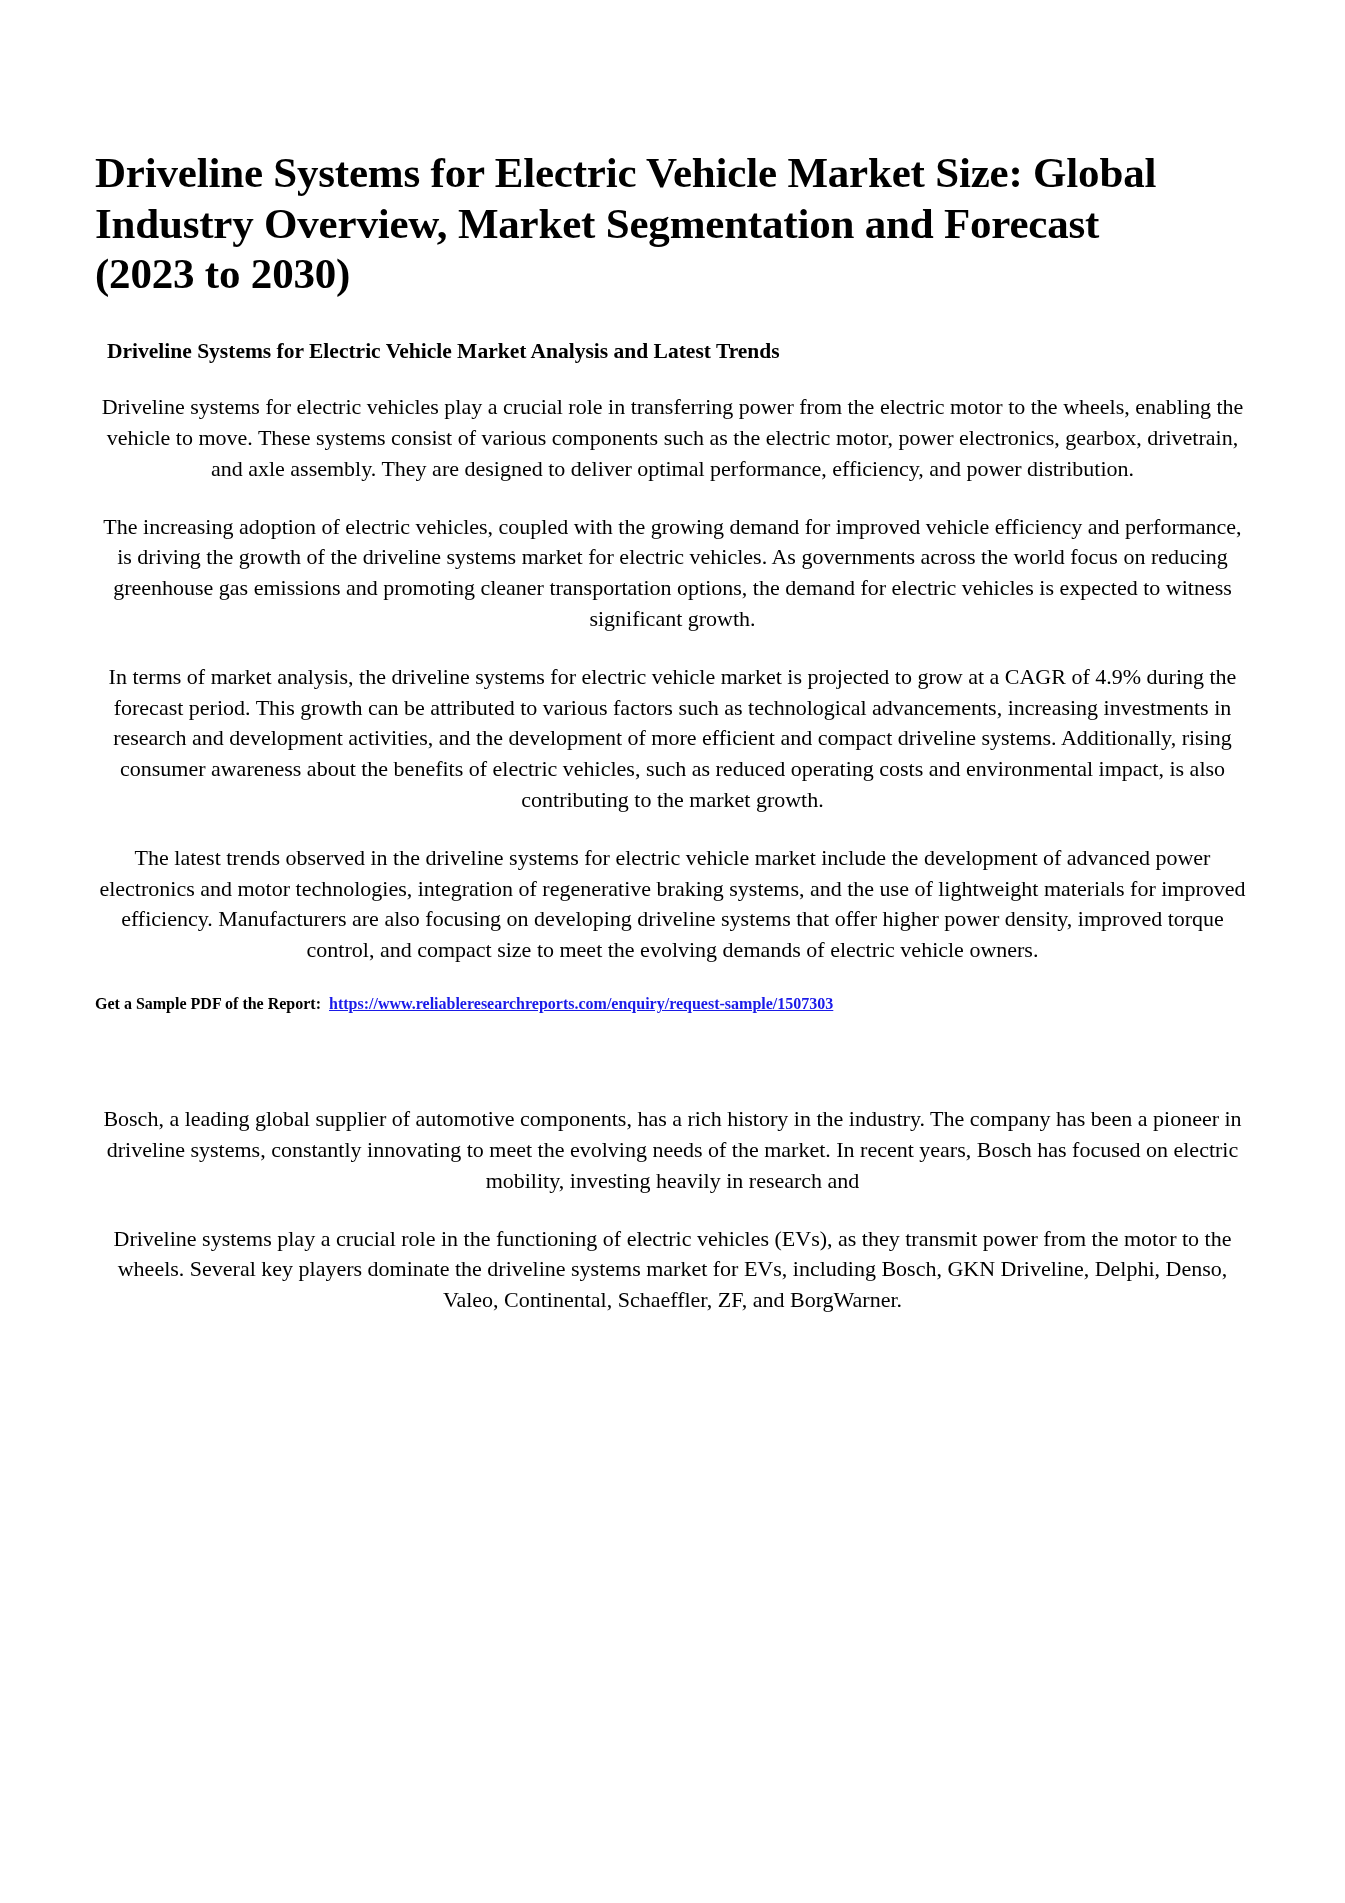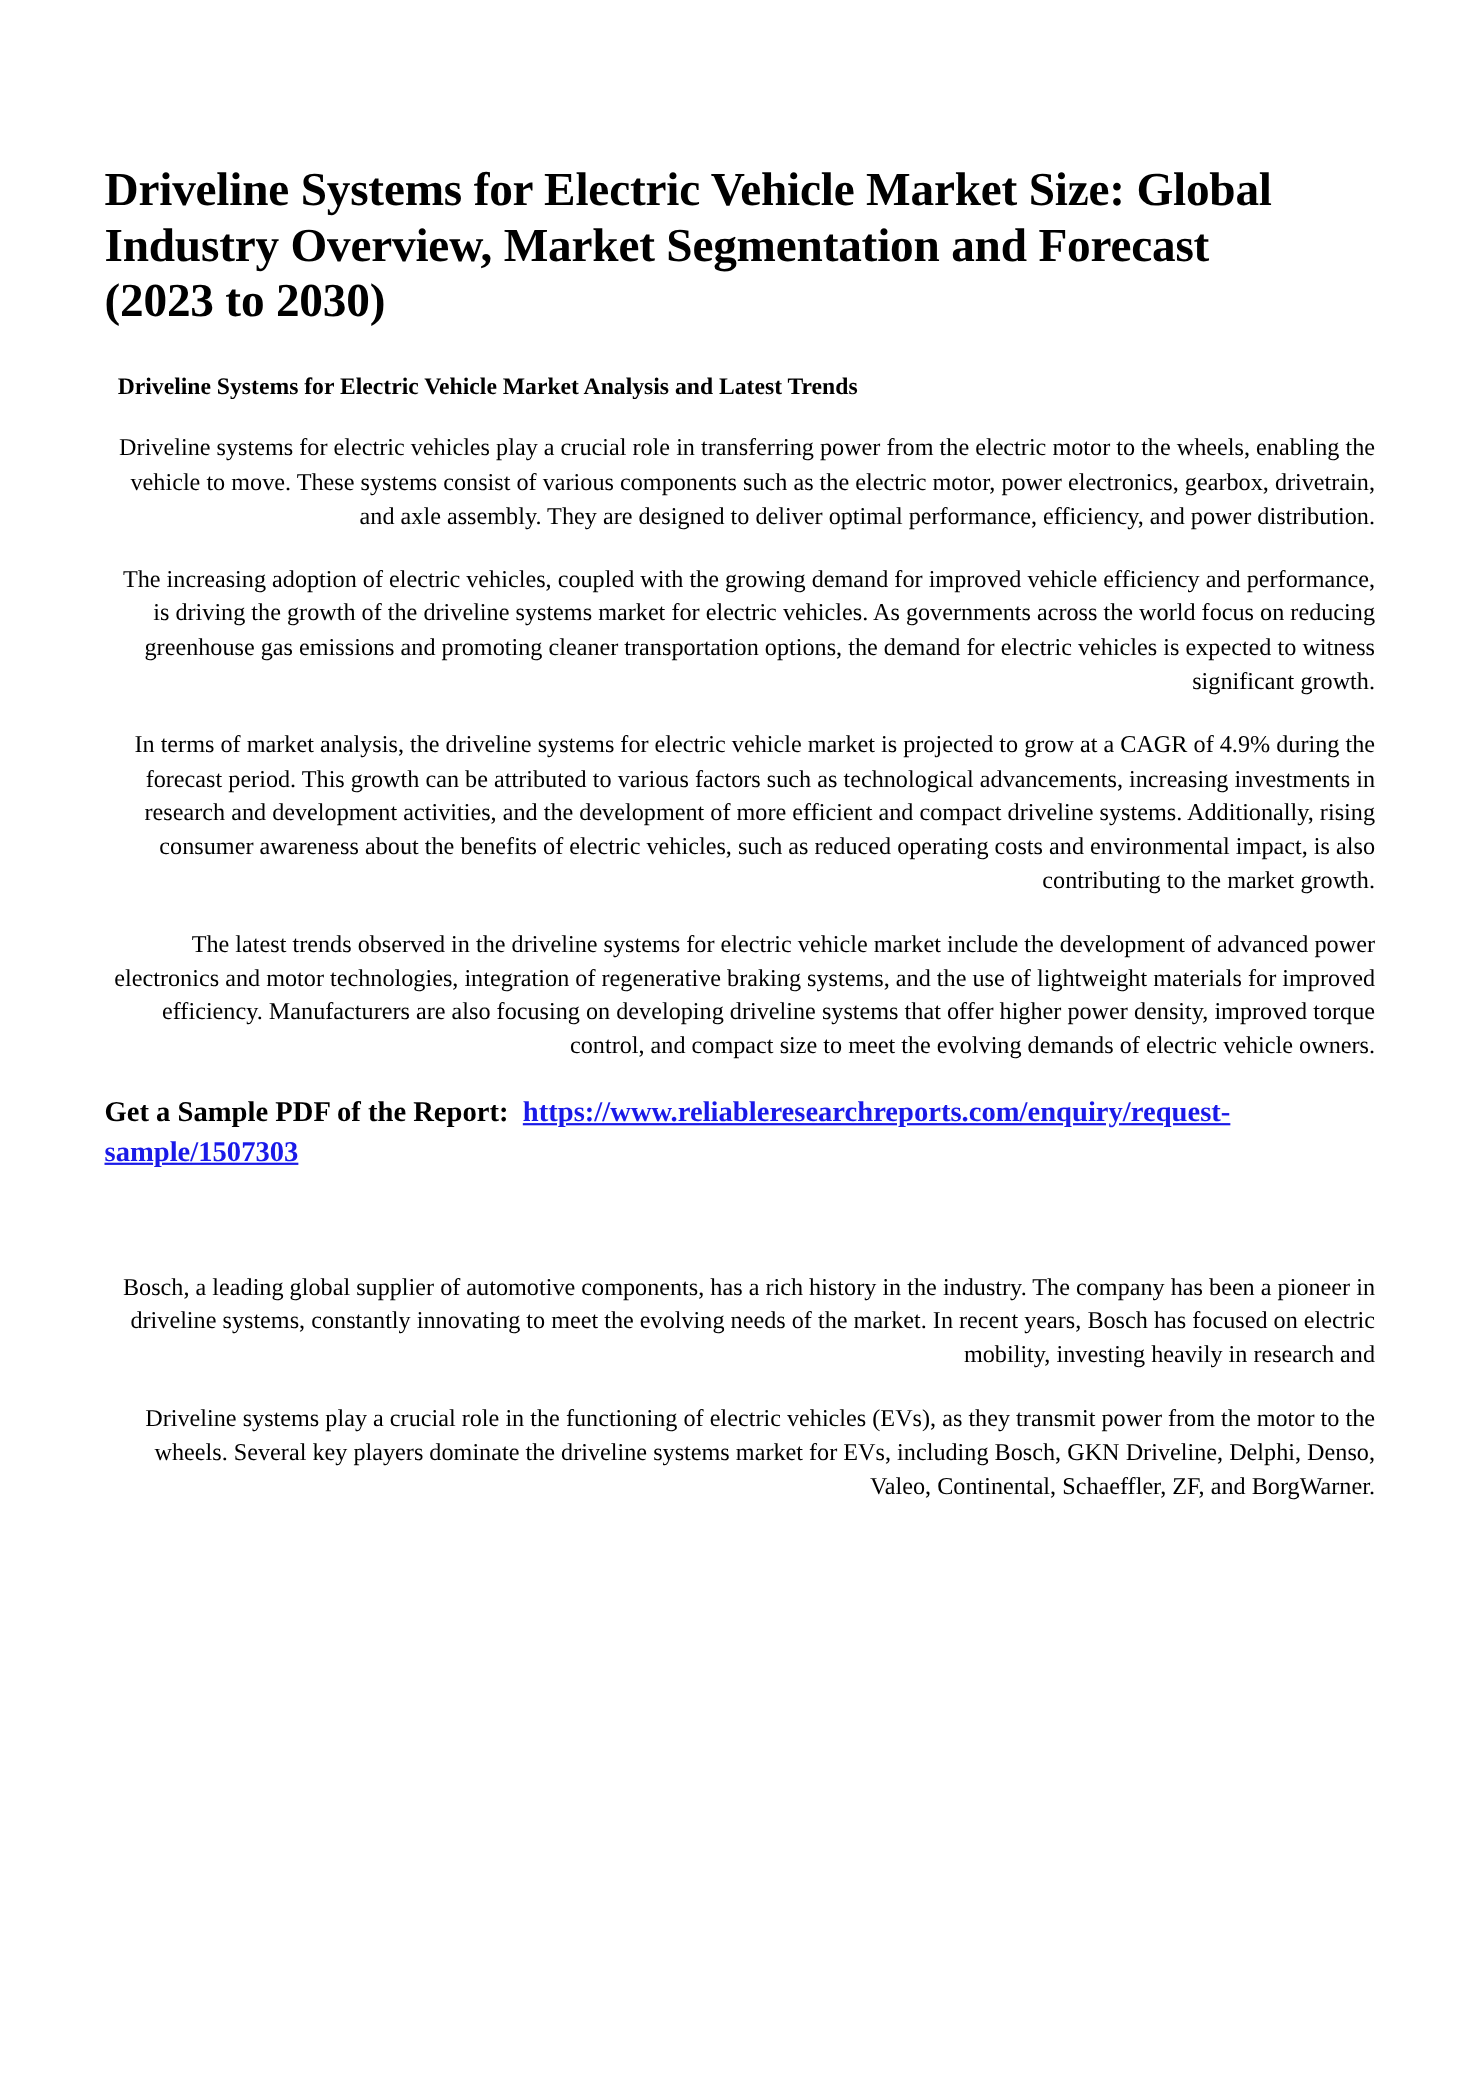--- a/index.html
+++ b/index.html
@@ -35,25 +35,25 @@
     line-height: 1.3;
     margin: 0 0 26px 12px;
   }
   .section-heading.spaced-top {
     margin-top: 0;
   }
   p.body-text {
     font-size: 22px;
     line-height: 1.40;
     margin: 0 0 27px 0;
-    text-align: right;
+    text-align: center;
     max-width: 1160px;
   }
   .cta-line {
-    font-size: 26px;
+    font-size: 16px;
     line-height: 1.40;
     margin: 0 0 27px 0;
     max-width: 1160px;
   }
   .cta-label {
     font-weight: bold;
   }
   .cta-link {
     color: #1a1ae8;
     font-weight: bold;

